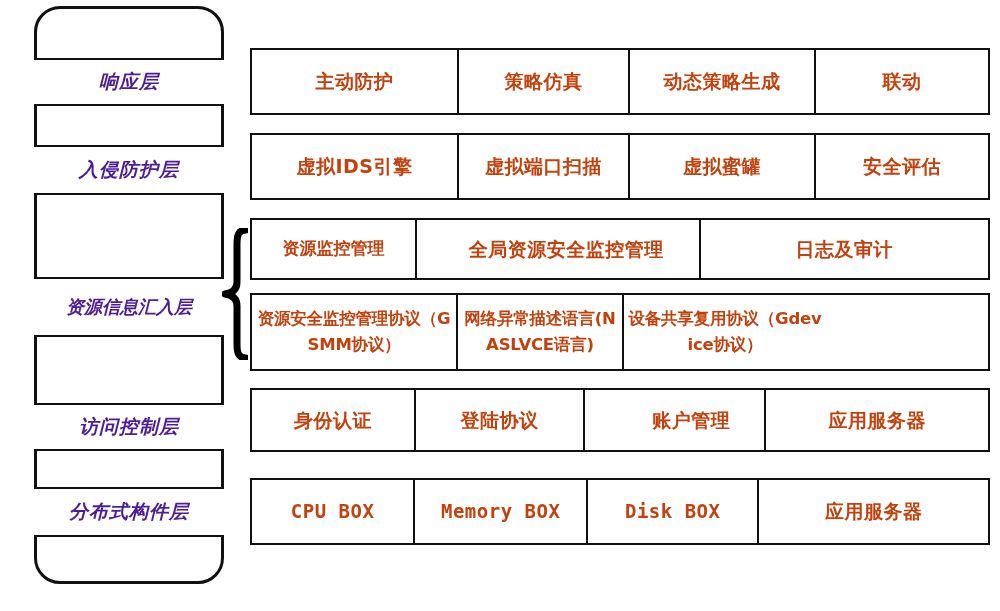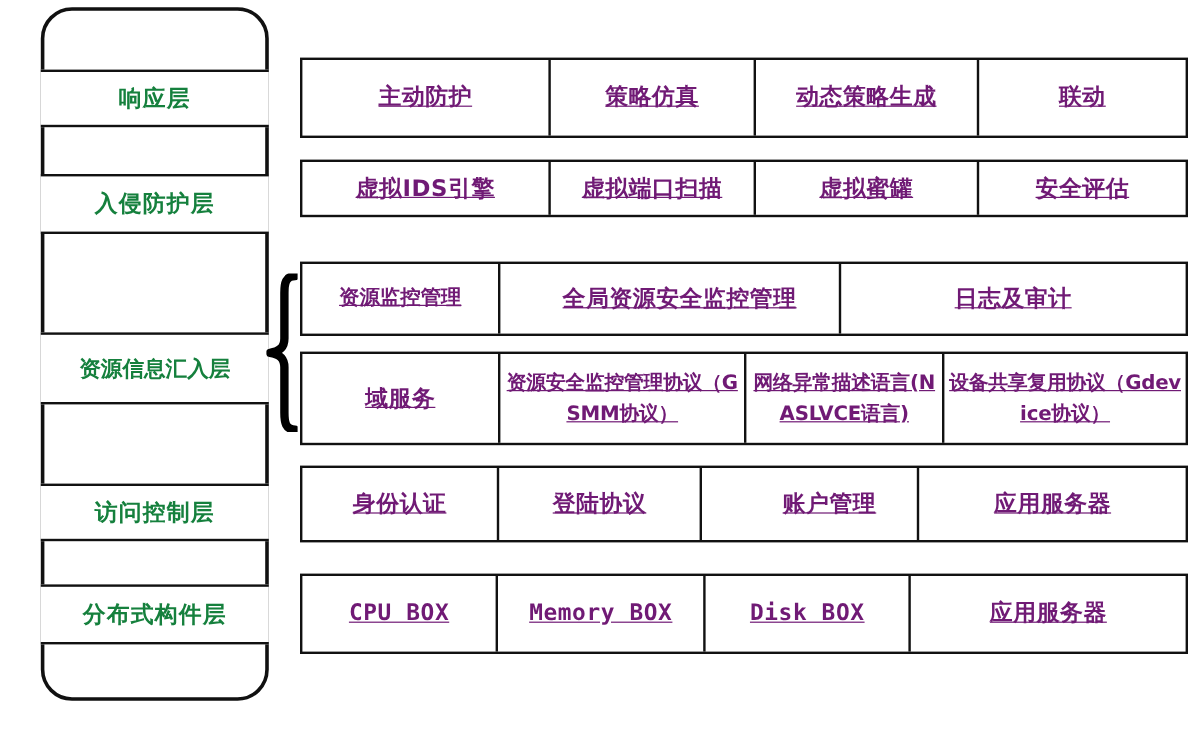--- a/index.html
+++ b/index.html
@@ -43,21 +43,22 @@
     display: flex;
     align-items: center;
     justify-content: center;
   }
   .stack-label {
     font-family: "DejaVu Sans", "Liberation Sans", sans-serif;
     font-weight: 700;
     font-size: 19px;
     letter-spacing: 1px;
     white-space: nowrap;
-    color: #15803d;
+    color: #4c1d95;
+    font-style: italic;
   }
   .stack-label.tight {
     font-size: 18px;
     letter-spacing: 0px;
   }
 
   
   .brace {
     position: absolute;
     left: 222px;
@@ -90,22 +91,21 @@
   }
   .cell:last-child { border-right: none; }
 
   .cell-text {
     font-family: "DejaVu Sans", "Liberation Sans", sans-serif;
     font-weight: 700;
     font-size: 19px;
     letter-spacing: 0.5px;
     line-height: 1.28;
     white-space: nowrap;
-    color: #701a75;
-    text-decoration: underline;
+    color: #c2410c;
   }
   .cell-text.mono {
     font-family: "DejaVu Sans Mono", "Liberation Mono", monospace;
     font-weight: 700;
     font-size: 19px;
     letter-spacing: 0.5px;
   }
   .cell-text.small {
     font-size: 17px;
     letter-spacing: 0px;
@@ -155,21 +155,21 @@
       <span class="cell-text">策略仿真</span>
     </div>
     <div class="cell" style="width:187px;">
       <span class="cell-text">动态策略生成</span>
     </div>
     <div class="cell" style="width:173px;">
       <span class="cell-text">联动</span>
     </div>
   </div>
 
-  <div class="row" style="left:250px;top:133px;width:740px;height:48px;">
+  <div class="row" style="left:250px;top:133px;width:740px;height:67px;">
     <div class="cell" style="width:208px;">
       <span class="cell-text">虚拟IDS引擎</span>
     </div>
     <div class="cell" style="width:172px;">
       <span class="cell-text">虚拟端口扫描</span>
     </div>
     <div class="cell" style="width:187px;">
       <span class="cell-text">虚拟蜜罐</span>
     </div>
     <div class="cell" style="width:173px;">
@@ -183,23 +183,20 @@
     </div>
     <div class="cell" style="width:285px;padding-left:20px;">
       <span class="cell-text">全局资源安全监控管理</span>
     </div>
     <div class="cell" style="width:289px;">
       <span class="cell-text">日志及审计</span>
     </div>
   </div>
 
   <div class="row" style="left:250px;top:293px;width:740px;height:78px;">
-    <div class="cell" style="width:166px;">
-      <span class="cell-text">域服务</span>
-    </div>
     <div class="cell" style="width:206px;">
       <span class="cell-text wrap2">资源安全监控管理协议（GSMM协议）</span>
     </div>
     <div class="cell" style="width:166px;">
       <span class="cell-text wrap2">网络异常描述语言(NASLVCE语言)</span>
     </div>
     <div class="cell" style="width:202px;">
       <span class="cell-text wrap2">设备共享复用协议（Gdevice协议）</span>
     </div>
   </div>

